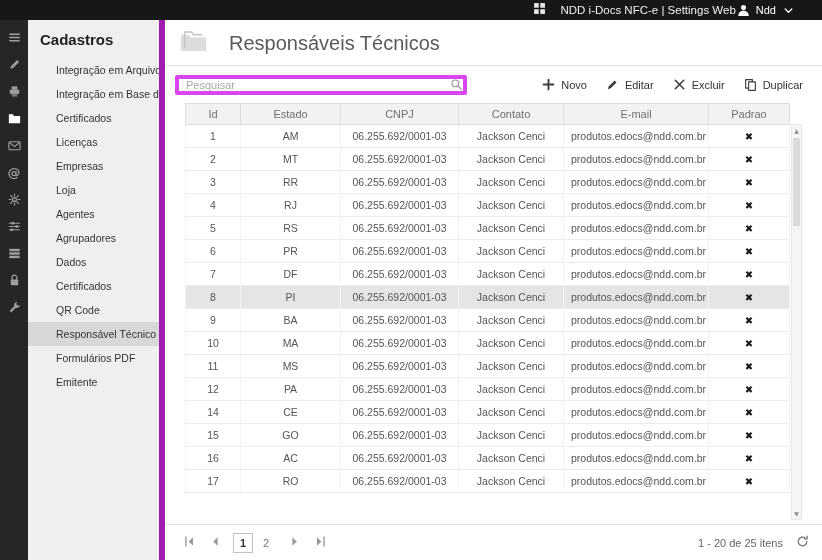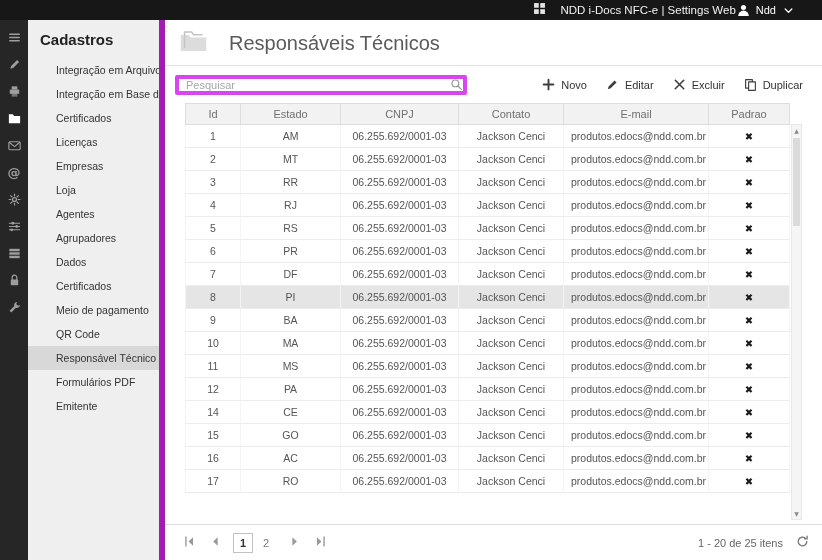--- a/index.html
+++ b/index.html
@@ -185,21 +185,20 @@
           <div class="side-item">Integração em Arquivo</div>
           <div class="side-item">Integração em Base de Dados</div>
           <div class="side-item">Certificados</div>
           <div class="side-item">Licenças</div>
           <div class="side-item">Empresas</div>
           <div class="side-item">Loja</div>
           <div class="side-item">Agentes</div>
           <div class="side-item">Agrupadores</div>
           <div class="side-item">Dados</div>
           <div class="side-item">Certificados</div>
-          <div class="side-item">Meio de pagamento</div>
           <div class="side-item">QR Code</div>
           <div class="side-item active">Responsável Técnico</div>
           <div class="side-item">Formulários PDF</div>
           <div class="side-item">Emitente</div>
         </div>
     </aside>
 
     <main class="main">
 
       <div class="page-header">

